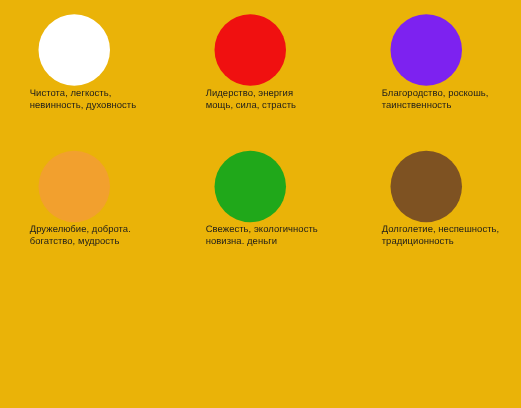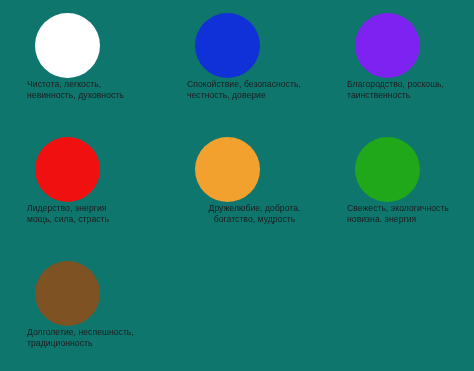--- a/index.html
+++ b/index.html
@@ -49,58 +49,53 @@
     letter-spacing: 0.05px;
     white-space: pre-line;
   }
   
   .cell.col2 .caption { width: 135px; }
   .cell.col3 .caption { width: 132px; }
 </style>
 </head>
 <body>
 
-<div id="page" style="background: #0f766e;">
+<div id="page" style="background: #eab308;">
   <div class="grid">
 
     <div class="cell col1">
       <div class="swatch" style="background: rgb(255, 255, 255);"></div>
       <div class="caption" style="color: rgb(28, 28, 28);">Чистота, легкость,
 невинность, духовность</div>
     </div>
 
-    <div class="cell col2">
-      <div class="swatch" style="background: rgb(16, 48, 216);"></div>
-      <div class="caption" style="color: rgb(28, 28, 28);">Спокойствие, безопасность,
-честность, доверие</div>
+
+    <div class="cell col1">
+      <div class="swatch" style="background: rgb(240, 16, 16);"></div>
+      <div class="caption" style="color: rgb(28, 28, 28);">Лидерство, энергия
+мощь, сила, страсть</div>
     </div>
 
     <div class="cell col3">
       <div class="swatch" style="background: rgb(125, 34, 240);"></div>
       <div class="caption" style="color: rgb(28, 28, 28);">Благородство, роскошь,
 таинственность</div>
     </div>
 
-    <div class="cell col1">
-      <div class="swatch" style="background: rgb(240, 16, 16);"></div>
-      <div class="caption" style="color: rgb(28, 28, 28);">Лидерство, энергия
-мощь, сила, страсть</div>
-    </div>
-
     <div class="cell col2">
       <div class="swatch" style="background: rgb(242, 160, 46);"></div>
-      <div class="caption" style="color: rgb(28, 28, 28); text-align: center;">Дружелюбие, доброта.
+      <div class="caption" style="color: rgb(28, 28, 28);">Дружелюбие, доброта.
 богатство, мудрость</div>
     </div>
 
 
     <div class="cell col1">
       <div class="swatch" style="background: rgb(32, 168, 26);"></div>
       <div class="caption" style="color: rgb(28, 28, 28);">Свежесть, экологичность
-новизна. энергия</div>
+новизна. деньги</div>
     </div>
 
     <div class="cell col2">
       <div class="swatch" style="background: rgb(126, 82, 34);"></div>
       <div class="caption" style="color: rgb(28, 28, 28);">Долголетие, неспешность,
 традиционность</div>
     </div>
 
 
   </div>

